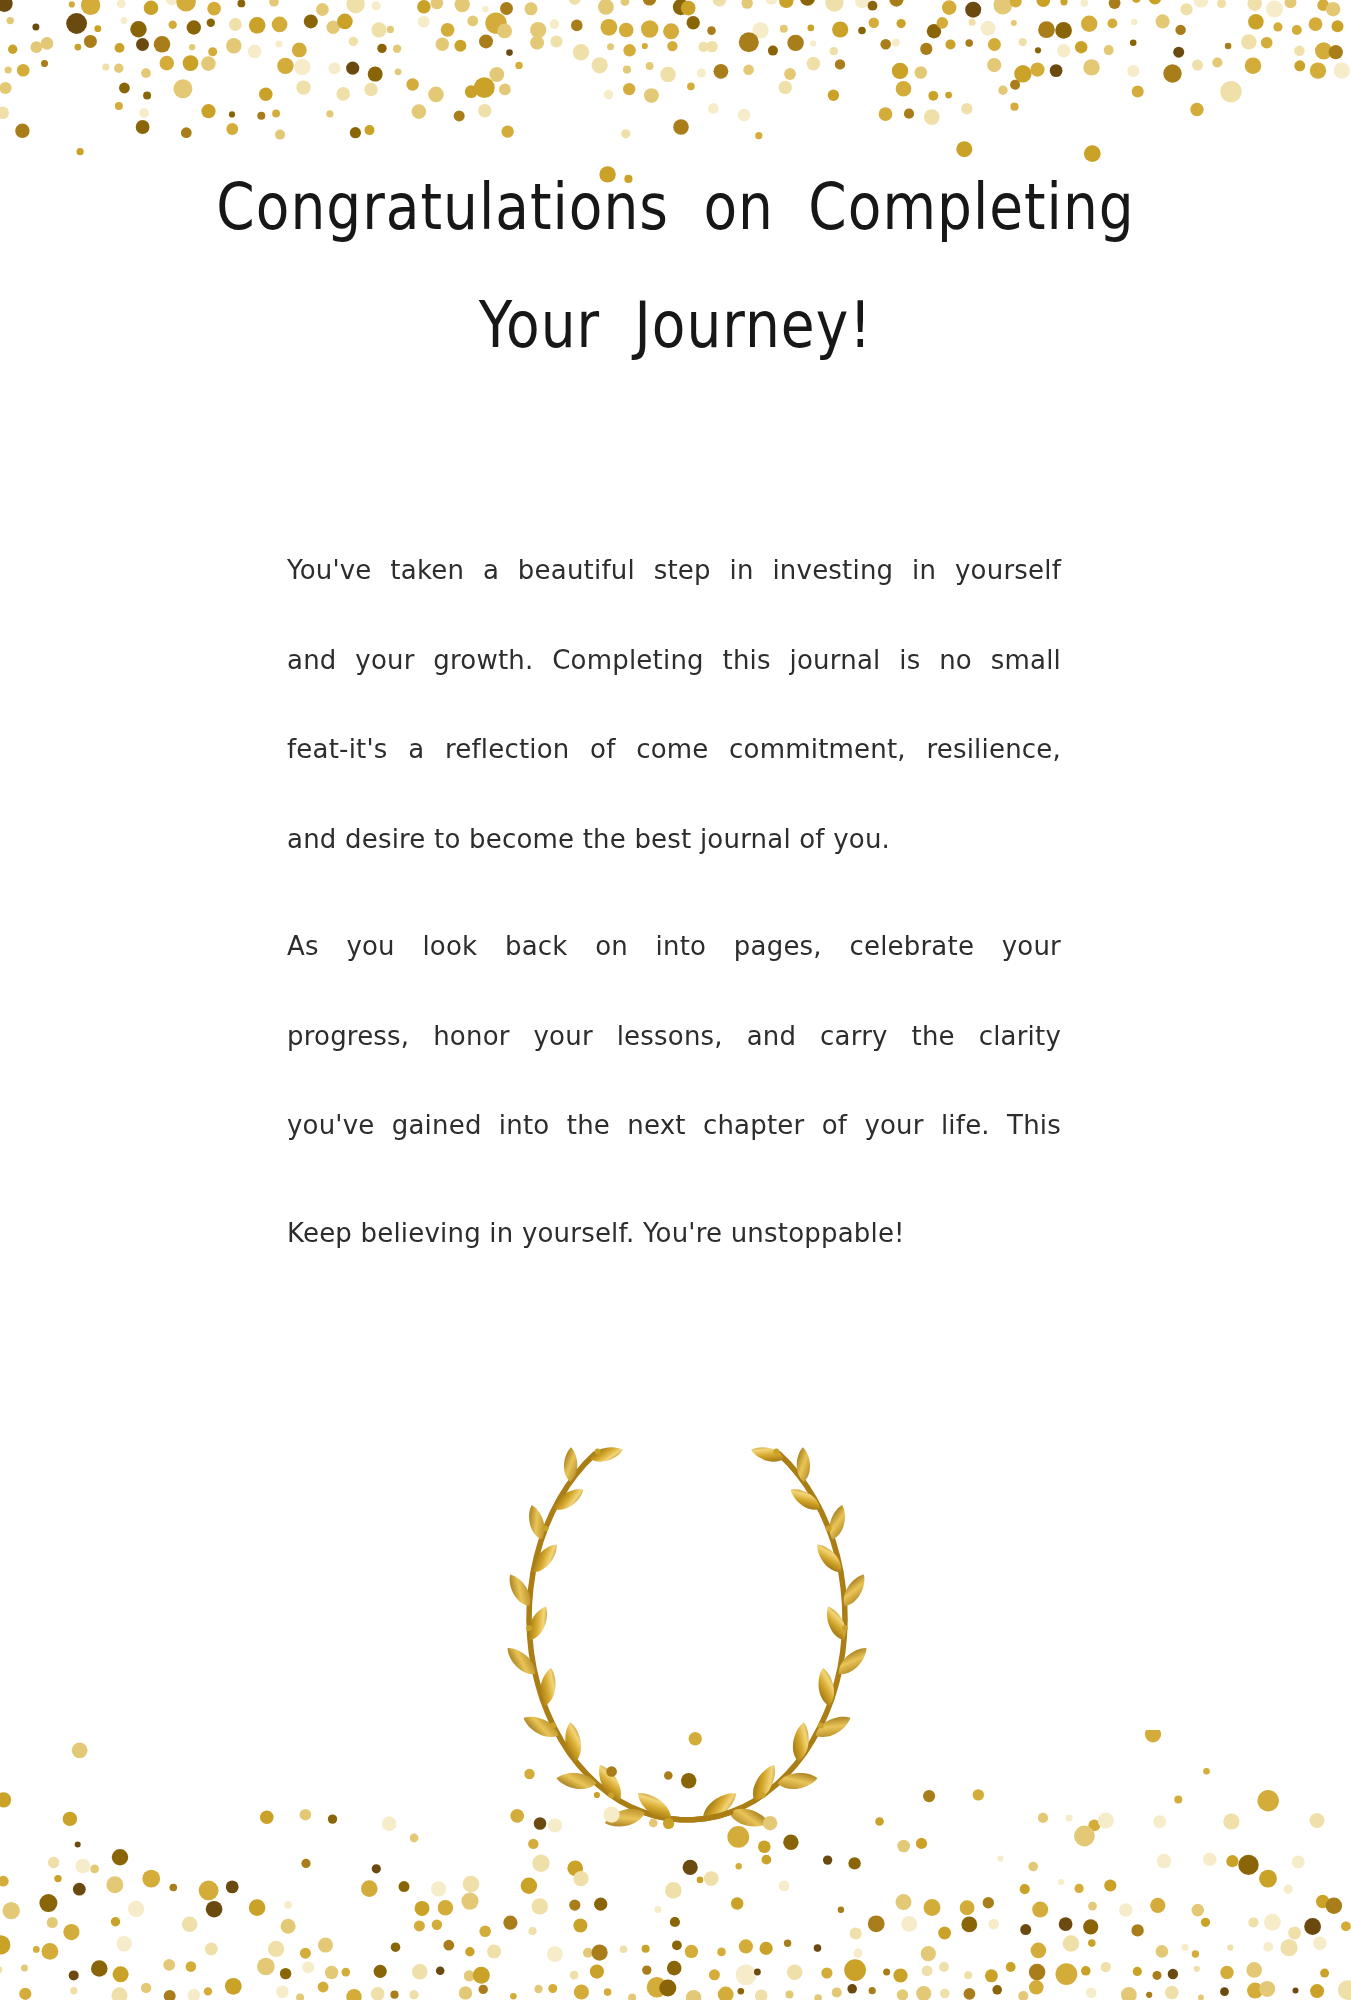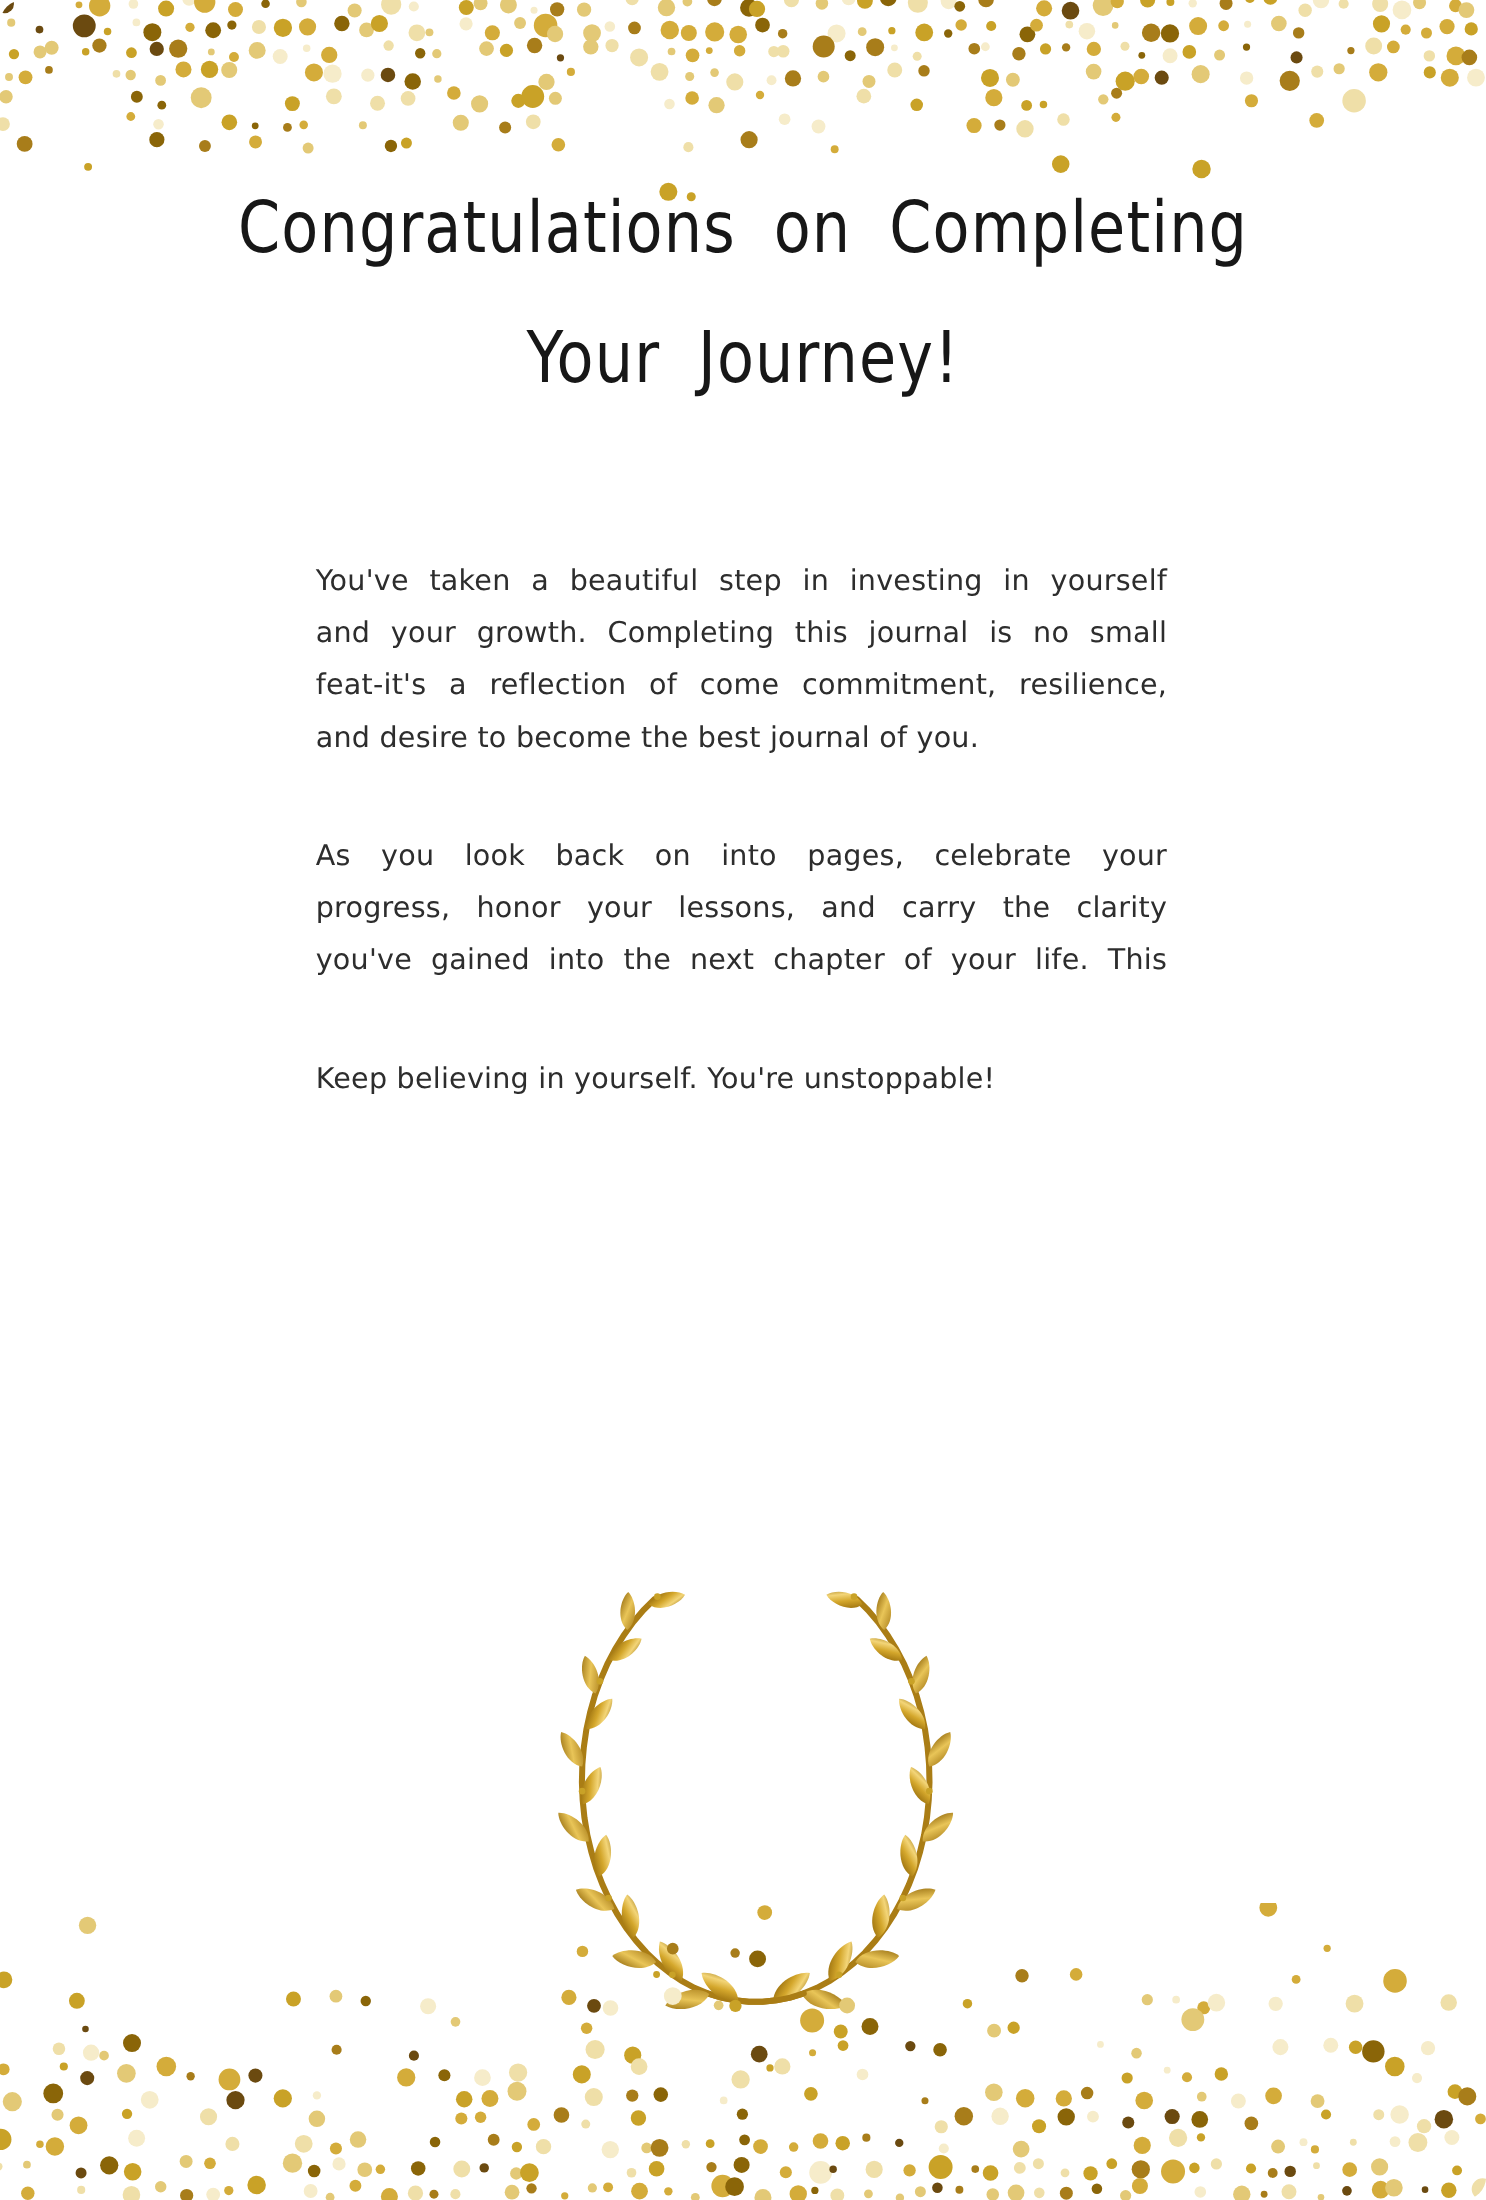--- a/index.html
+++ b/index.html
@@ -3,21 +3,20 @@
 <meta charset="utf-8">
 <style>
   html,body{margin:0;padding:0;background:#ffffff;}
   .page{
     position:relative;
     width:1351px;height:2000px;
     background:#ffffff;
     overflow:hidden;
     font-family:"DejaVu Sans", sans-serif;
     margin:0 auto;
-    border-radius:21px;
   }
   .confetti{position:absolute;left:0;width:1351px;pointer-events:none;display:block;}
   .confetti-top{top:0;height:190px;}
   .confetti-bottom{bottom:0;height:270px;}
   .title{
     position:absolute;top:148px;left:0;width:100%;
     text-align:center;
     color:#171717;
     transform:scaleY(1.18);
     transform-origin:50% 0;
@@ -34,20 +33,21 @@
     position:absolute;left:287px;top:505px;width:774px;
     color:#2d2d2d;
     font-size:26px;
     line-height:47.5px;
   }
   .para{margin:0 0 60px 0;}
   .line{
     text-align:justify;
     text-align-last:justify;
     letter-spacing:0.2px;
+    margin-top:42px;
   }
   .line.last{text-align-last:left;}
   .wreath{
     position:absolute;left:437px;top:1390px;width:500px;height:492px;
   }
 </style>
 </head>
 <body>
 
 <div class="page">

